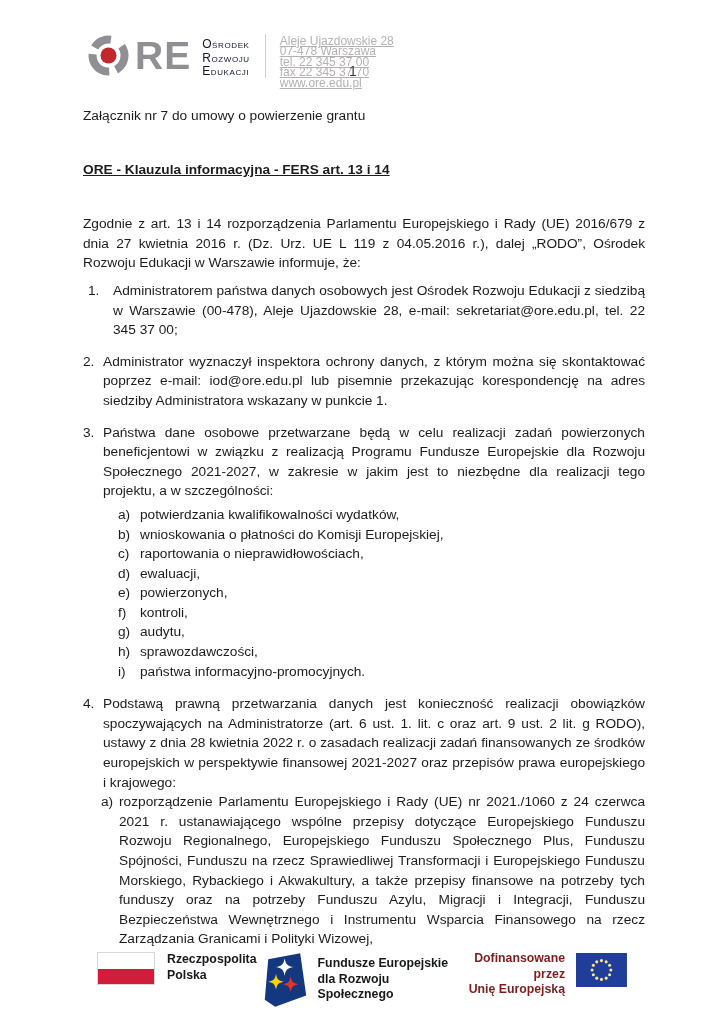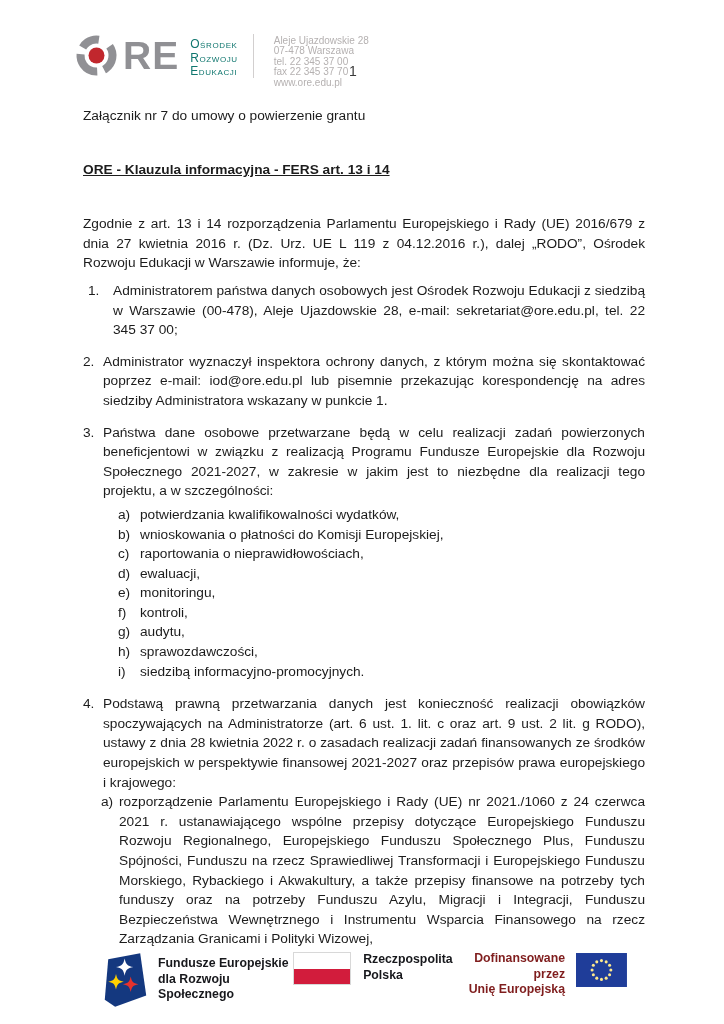--- a/index.html
+++ b/index.html
@@ -1,26 +1,26 @@
 <!DOCTYPE html>
 <html><head>
 <meta charset="utf-8">
 <style>
   html,body{margin:0;padding:0;background:#ffffff;}
   .page{
     position:relative;width:724px;height:1024px;background:#ffffff;overflow:hidden;
     font-family:"Liberation Sans", sans-serif;color:#1c1c1c;
   }
   
-  .header{position:absolute;top:32px;left:73px;display:flex;align-items:flex-start;}
+  .header{position:absolute;top:32px;left:85px;display:flex;align-items:flex-start;}
   .ore-mark{width:47px;height:47px;}
   .ore-letters{font-size:39px;font-weight:bold;color:#909094;line-height:47px;margin-left:3px;letter-spacing:1px;}
-  .org-name{margin-left:11px;margin-top:6px;color:#0f766e;font-size:12px;line-height:13.5px;font-variant:small-caps;letter-spacing:0.6px;}
+  .org-name{margin-left:11px;margin-top:6px;color:#0f172a;font-size:12px;line-height:13.5px;font-variant:small-caps;letter-spacing:0.6px;}
   .header-divider{width:1px;height:44px;background:#d2cfcf;margin-left:15px;margin-top:2px;}
-  .contact{margin-left:20px;margin-top:4px;font-size:10px;line-height:10.4px;color:#b5b1b1;}
+  .contact{margin-left:14px;margin-top:4px;font-size:12px;line-height:10.4px;color:#b5b1b1;text-decoration:underline;}
   .page-num{position:absolute;top:63px;left:349px;font-size:14px;color:#3a3a3a;}
   
   .content{position:absolute;left:83px;top:106px;width:562px;font-size:13.7px;line-height:19.6px;}
   .attachment-title{font-weight:normal;}
   .doc-heading{text-align:left;font-weight:bold;text-decoration:underline;margin-top:34px;}
   .intro{margin-top:35px;text-align:justify;}
   .list{margin-top:8px;}
   .list-item{display:flex;margin-bottom:12px;}
   .num{flex:0 0 20px;}
   .num-shift{padding-left:5px;flex:0 0 25px;}
@@ -69,21 +69,21 @@
       <div>tel. 22 345 37 00</div>
       <div>fax 22 345 37 70</div>
       <div>www.ore.edu.pl</div>
     </div>
   </div>
   <div class="page-num">1</div>
 
   <div class="content">
     <div class="attachment-title">Załącznik nr 7 do umowy o powierzenie grantu</div>
     <div class="doc-heading">ORE - Klauzula informacyjna - FERS art. 13 i 14</div>
-    <div class="intro">Zgodnie z art. 13 i 14 rozporządzenia Parlamentu Europejskiego i Rady (UE) 2016/679 z dnia 27 kwietnia 2016 r. (Dz. Urz. UE L 119 z 04.12.2016 r.), dalej „RODO”, Ośrodek Rozwoju Edukacji w Warszawie informuje, że:</div>
+    <div class="intro">Zgodnie z art. 13 i 14 rozporządzenia Parlamentu Europejskiego i Rady (UE) 2016/679 z dnia 27 kwietnia 2016 r. (Dz. Urz. UE L 119 z 04.05.2016 r.), dalej „RODO”, Ośrodek Rozwoju Edukacji w Warszawie informuje, że:</div>
 
     <div class="list">
 
       <div class="list-item">
         <span class="num num-shift">1.</span>
         <span class="itext">Administratorem państwa danych osobowych jest Ośrodek Rozwoju Edukacji z siedzibą w Warszawie (00-478), Aleje Ujazdowskie 28, e-mail: sekretariat@ore.edu.pl, tel. 22 345 37 00;</span>
       </div>
 
       <div class="list-item">
         <span class="num">2.</span>
@@ -106,77 +106,77 @@
         <div class="subitem">
           <span class="sub-letter">c)</span>
           <span class="sub-text">raportowania o nieprawidłowościach,</span>
         </div>
         <div class="subitem">
           <span class="sub-letter">d)</span>
           <span class="sub-text">ewaluacji,</span>
         </div>
         <div class="subitem">
           <span class="sub-letter">e)</span>
-          <span class="sub-text">monitoringu,</span>
+          <span class="sub-text">powierzonych,</span>
         </div>
         <div class="subitem">
           <span class="sub-letter">f)</span>
           <span class="sub-text">kontroli,</span>
         </div>
         <div class="subitem">
           <span class="sub-letter">g)</span>
           <span class="sub-text">audytu,</span>
         </div>
         <div class="subitem">
           <span class="sub-letter">h)</span>
           <span class="sub-text">sprawozdawczości,</span>
         </div>
         <div class="subitem">
           <span class="sub-letter">i)</span>
-          <span class="sub-text">siedzibą informacyjno-promocyjnych.</span>
+          <span class="sub-text">państwa informacyjno-promocyjnych.</span>
         </div>
       </div>
 
       <div class="list-item" style="margin-bottom:0;">
         <span class="num">4.</span>
         <span class="itext">Podstawą prawną przetwarzania danych jest konieczność realizacji obowiązków spoczywających na Administratorze (art. 6 ust. 1. lit. c oraz art. 9 ust. 2 lit. g RODO), ustawy z dnia 28 kwietnia 2022 r. o zasadach realizacji zadań finansowanych ze środków europejskich w perspektywie finansowej 2021-2027 oraz przepisów prawa europejskiego i krajowego:</span>
       </div>
       <div class="sublist sublist4">
         <div class="subitem">
           <span class="sub-letter">a)</span>
           <span class="sub-text">rozporządzenie Parlamentu Europejskiego i Rady (UE) nr 2021./1060 z 24 czerwca 2021 r. ustanawiającego wspólne przepisy dotyczące Europejskiego Funduszu Rozwoju Regionalnego, Europejskiego Funduszu Społecznego Plus, Funduszu Spójności, Funduszu na rzecz Sprawiedliwej Transformacji i Europejskiego Funduszu Morskiego, Rybackiego i Akwakultury, a także przepisy finansowe na potrzeby tych funduszy oraz na potrzeby Funduszu Azylu, Migracji i Integracji, Funduszu Bezpieczeństwa Wewnętrznego i Instrumentu Wsparcia Finansowego na rzecz Zarządzania Granicami i Polityki Wizowej,</span>
         </div>
       </div>
 
     </div>
   </div>
 
   <div class="footer">
+
+    <div class="logo-group pl-group">
+      <div class="pl-flag">
+        <div class="white"></div>
+        <div class="red"></div>
+      </div>
+      <div class="pl-text">
+        <div>Rzeczpospolita</div>
+        <div>Polska</div>
+      </div>
+    </div>
 
     <div class="logo-group">
       <svg width="56" height="64" viewBox="0 0 58 64">
         <path d="M13 8 L50 1 L57 50 L21 63 L9 55 Z" fill="#14387f"></path>
         <path d="M32 7 C33.5 14 35 15.5 42 17 C35 18.5 33.5 20 32 27 C30.5 20 29 18.5 22 17 C29 15.5 30.5 14 32 7 Z" fill="#ffffff"></path>
         <path d="M22 25 C23.4 31.4 24.6 32.6 31 34 C24.6 35.4 23.4 36.6 22 43 C20.6 36.6 19.4 35.4 13 34 C19.4 32.6 20.6 31.4 22 25 Z" fill="#ffd100"></path>
         <path d="M39 28 C40.4 34.4 41.6 35.6 48 37 C41.6 38.4 40.4 39.6 39 46 C37.6 39.6 36.4 38.4 30 37 C36.4 35.6 37.6 34.4 39 28 Z" fill="#e5322d"></path>
       </svg>
       <div class="fe-text">
         <div>Fundusze Europejskie</div>
         <div>dla Rozwoju Społecznego</div>
-      </div>
-    </div>
-
-    <div class="logo-group pl-group">
-      <div class="pl-flag">
-        <div class="white"></div>
-        <div class="red"></div>
-      </div>
-      <div class="pl-text">
-        <div>Rzeczpospolita</div>
-        <div>Polska</div>
       </div>
     </div>
 
     <div class="logo-group eu-group">
       <div class="eu-text">
         <div>Dofinansowane przez</div>
         <div>Unię Europejską</div>
       </div>
       <svg width="57" height="38" viewBox="0 0 57 38">
         <rect x="0" y="0" width="57" height="38" fill="#1f3d99"></rect>

